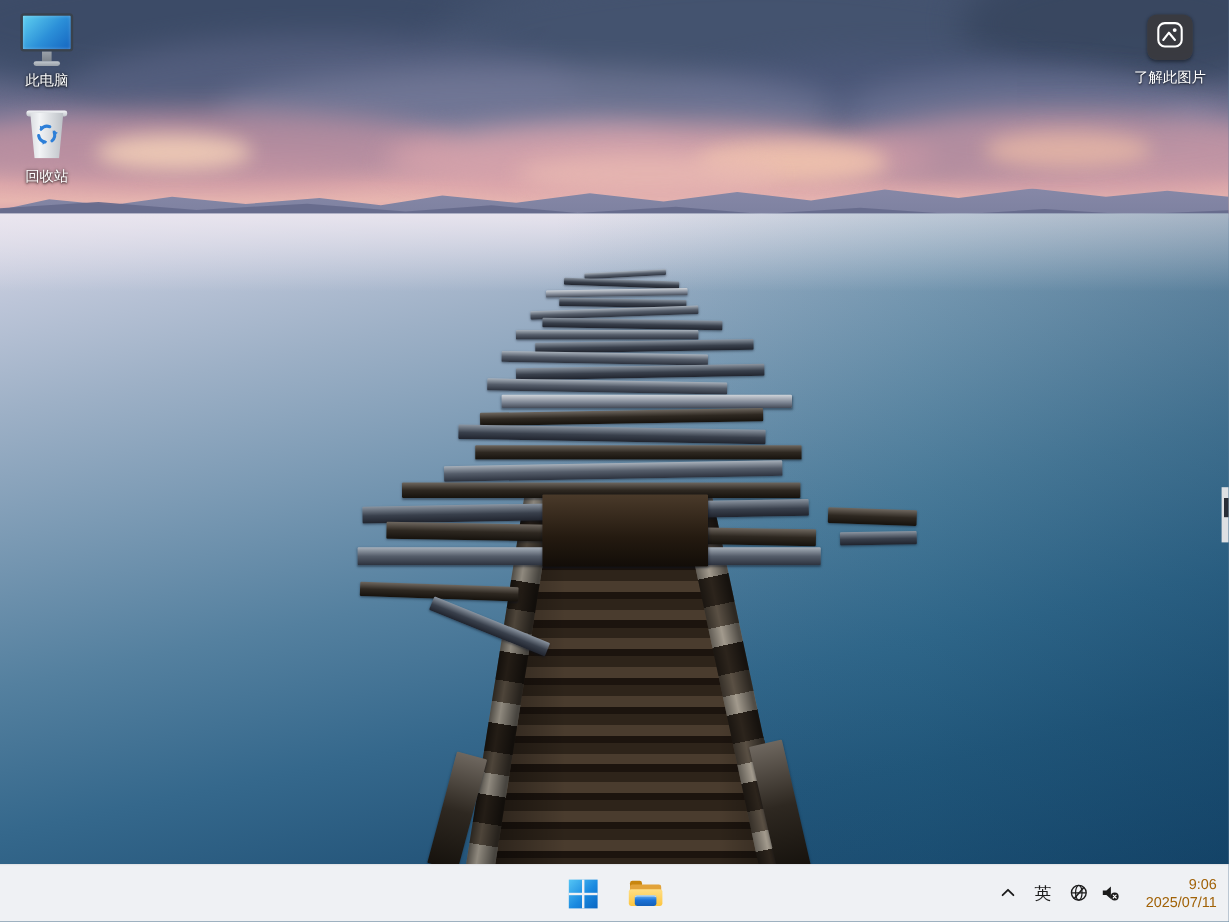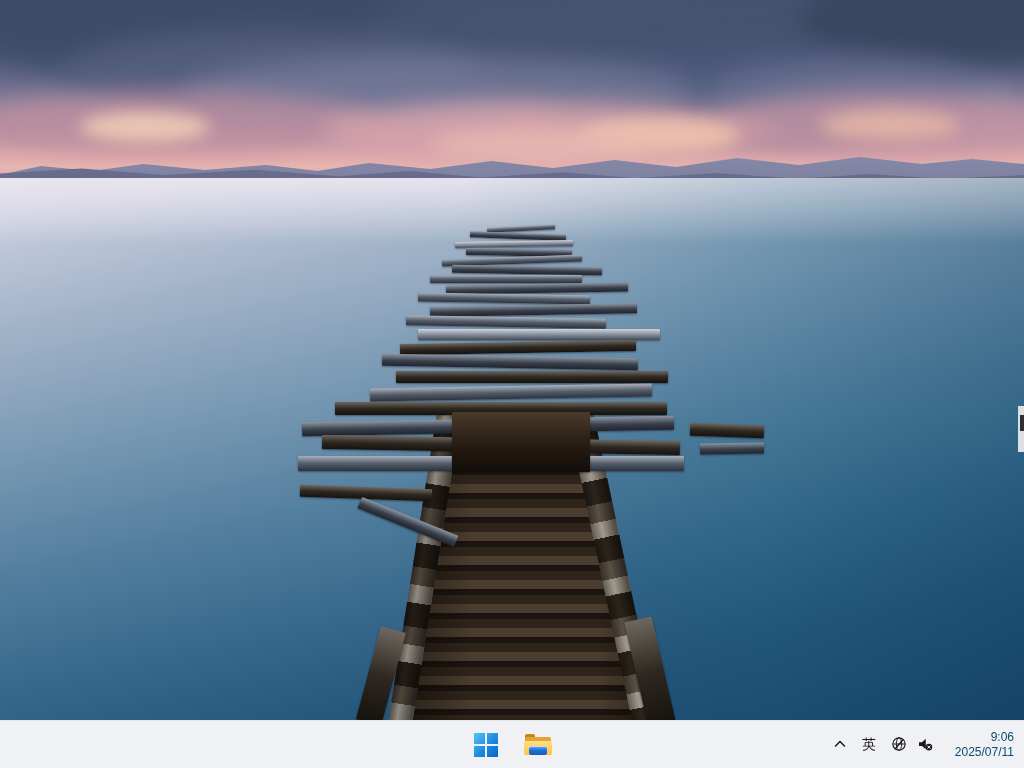--- a/index.html
+++ b/index.html
@@ -93,21 +93,21 @@
   .exp-tray { position:absolute; left:5px; top:13px; width:18px; height:9px; border-radius:2px;
     background:linear-gradient(#6db5f2,#1b72d8 45%,#135fb8); box-shadow:inset 0 1px 0 rgba(255,255,255,.6); }
 
   .tb-tray { position:absolute; right:6px; top:0; height:48px; display:flex; align-items:center; }
   .tray-btn { height:40px; border:none; background:transparent; border-radius:5px; display:flex;
     align-items:center; justify-content:center; cursor:pointer; color:#1b1b1b; }
   .chevron-btn { width:28px; }
   .ime-btn { width:30px; font-size:14px; color:#1b1b1b; }
   .quick-btn { width:56px; gap:8px; }
   .clock-btn { width:78px; flex-direction:column; align-items:flex-end; padding-right:4px; }
-  .clock-line { font-size:12px; line-height:15px; color:#0c4a6e; text-align:right; }
+  .clock-line { font-size:12px; line-height:15px; color:#a16207; text-align:right; }
 </style>
 </head>
 <body>
 
 <div class="desktop">
 
   <div class="wallpaper">
     <div class="sky"></div>
     <div id="clouds">
         <div class="cloud" style="left: -60px; top: -40px; width: 520px; height: 120px; background: rgb(60, 75, 103); opacity: 0.95; filter: blur(14px);"></div>
@@ -159,25 +159,70 @@
         <div class="plank" style="left: 368px; top: 628px; width: 26px; height: 96px; transform: rotate(15deg); background: linear-gradient(rgb(110, 103, 95), rgb(46, 40, 33) 50%, rgb(22, 18, 13));"></div>
         <div class="plank" style="left: 636px; top: 618px; width: 28px; height: 108px; transform: rotate(-13deg); background: linear-gradient(rgb(110, 103, 95), rgb(46, 40, 33) 50%, rgb(22, 18, 13));"></div>
         <div class="plank" style="left: 452px; top: 412px; width: 138px; height: 60px; transform: rotate(0deg); background: linear-gradient(rgb(74, 58, 42), rgb(36, 26, 16) 60%, rgb(18, 13, 8));"></div>
       </div>
     <div class="edge-sliver"></div>
     <div class="edge-notch"></div>
   </div>
 
   <div class="icon-col">
 
-
-
-
-  </div>
-
+    <div class="desk-icon">
+      <div class="ico-art">
+        <div class="monitor-screen"></div>
+        <div class="monitor-neck"></div>
+        <div class="monitor-base"></div>
+      </div>
+      <div class="desk-label">此电脑</div>
+    </div>
+
+    <div class="desk-icon">
+      <div class="ico-art">
+        <div class="bin-rim"></div>
+        <div class="bin-body"></div>
+        <div class="bin-glyph">
+          <svg width="24" height="24" viewBox="0 0 24 24">
+            <g>
+              <g>
+                <path d="M14.5 5.6 A6.5 6.5 0 0 0 7.3 7.6" stroke="#2d7fd8" stroke-width="2.6" fill="none" stroke-linecap="round"></path>
+                <polygon points="6.2,4.7 9.6,6.2 6.8,9.4" fill="#2d7fd8"></polygon>
+              </g>
+              <g transform="rotate(120 12 12)">
+                <path d="M14.5 5.6 A6.5 6.5 0 0 0 7.3 7.6" stroke="#2d7fd8" stroke-width="2.6" fill="none" stroke-linecap="round"></path>
+                <polygon points="6.2,4.7 9.6,6.2 6.8,9.4" fill="#2d7fd8"></polygon>
+              </g>
+              <g transform="rotate(240 12 12)">
+                <path d="M14.5 5.6 A6.5 6.5 0 0 0 7.3 7.6" stroke="#2d7fd8" stroke-width="2.6" fill="none" stroke-linecap="round"></path>
+                <polygon points="6.2,4.7 9.6,6.2 6.8,9.4" fill="#2d7fd8"></polygon>
+              </g>
+            </g>
+          </svg>
+        </div>
+      </div>
+      <div class="desk-label">回收站</div>
+    </div>
+
+
+  </div>
+
+  <div class="spotlight-wrap">
+    <div class="spotlight-btn">
+      <span>
+        <svg width="26" height="26" viewBox="0 0 24 24">
+          <rect x="3" y="3" width="18" height="18" rx="5" stroke="#ffffff" stroke-width="1.6" fill="none"></rect>
+          <path d="M6.8 16 L11.2 10.4 L15.8 16" stroke="#ffffff" stroke-width="1.6" fill="none" stroke-linecap="round" stroke-linejoin="round"></path>
+          <circle cx="15.6" cy="8.4" r="1.5" fill="#ffffff"></circle>
+        </svg>
+      </span>
+    </div>
+    <div class="spotlight-label">了解此图片</div>
+  </div>
 
   <div class="taskbar">
 
     <div class="tb-center">
       <button class="tb-btn">
         <span class="win-logo"></span>
       </button>
       <button class="tb-btn">
         <span class="exp-ico">
           <span class="exp-tab"></span>

